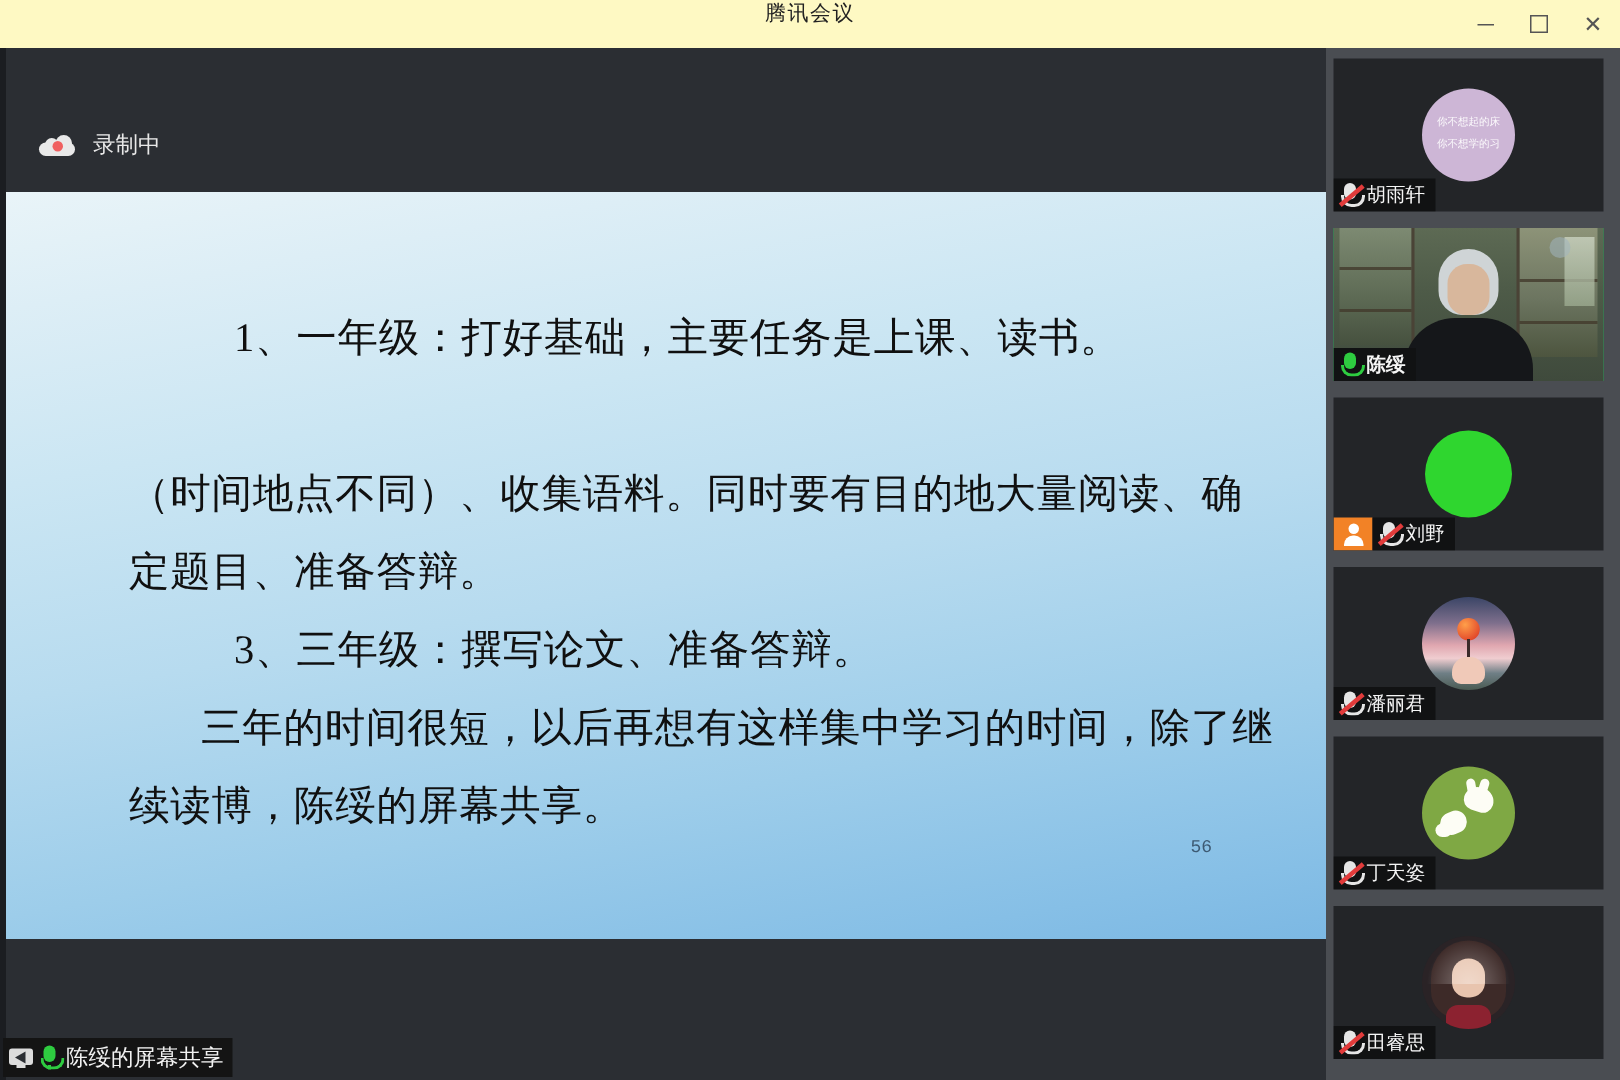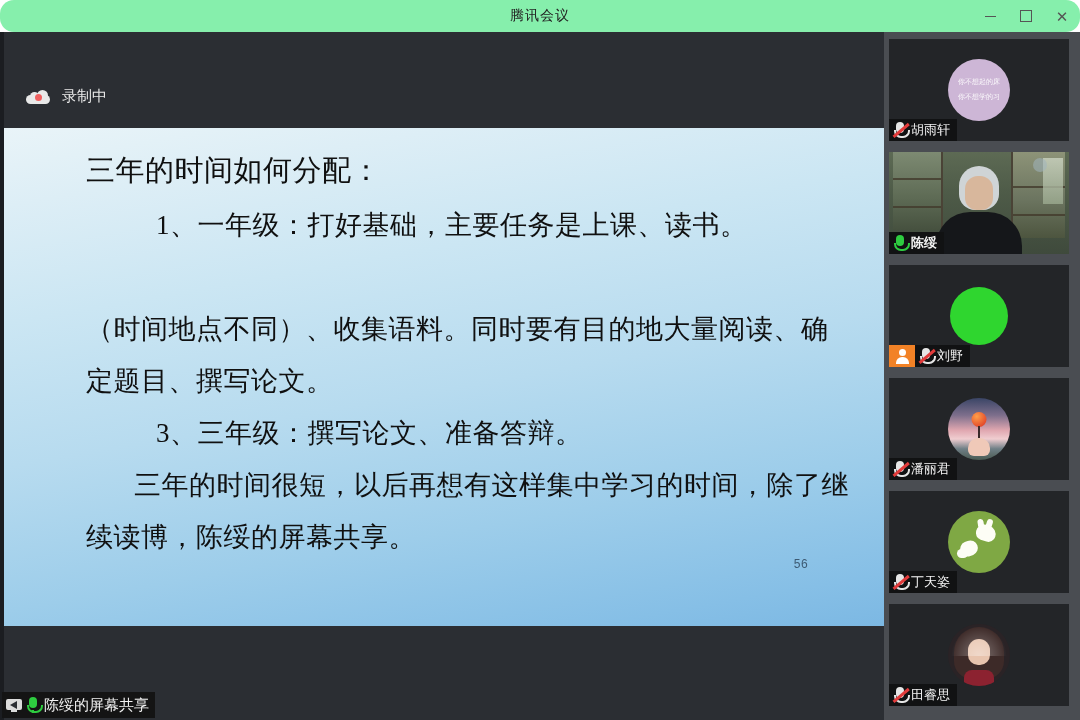--- a/index.html
+++ b/index.html
@@ -12,25 +12,24 @@
     height: 720px;
     overflow: hidden;
     font-family: "Liberation Sans", "DejaVu Sans", sans-serif;
   }
 
   
   .titlebar {
     position: absolute;
     left: 0; top: 0;
     width: 1080px; height: 32px;
-    background: #86efac;
+    background: #fef9c3;
     display: flex;
-    align-items: center;
+    align-items: flex-start;
     justify-content: center;
-    border-radius: 14px;
   }
   .titlebar-title {
     font-size: 14px;
     color: #222222;
     letter-spacing: 1px;
   }
   .window-controls {
     position: absolute;
     right: 0; top: 0;
     height: 32px;
@@ -572,24 +571,23 @@
       <span class="c-body"></span>
       <span class="c-bump1"></span>
       <span class="c-bump2"></span>
       <span class="c-dot"></span>
     </div>
     <div class="recording-label">录制中</div>
   </div>
 
   <div class="slide">
     <div class="slide-inner">
-      <div class="slide-line sl-title">三年的时间如何分配：</div>
       <div class="slide-line sl-item1">1、一年级：打好基础，主要任务是上课、读书。</div>
       <div class="slide-line sl-item2b">（时间地点不同）、收集语料。同时要有目的地大量阅读、确</div>
-      <div class="slide-line sl-item2c">定题目、撰写论文。</div>
+      <div class="slide-line sl-item2c">定题目、准备答辩。</div>
       <div class="slide-line sl-item3">3、三年级：撰写论文、准备答辩。</div>
       <div class="slide-line sl-tail1">三年的时间很短，以后再想有这样集中学习的时间，除了继</div>
       <div class="slide-line sl-tail2">续读博，陈绥的屏幕共享。</div>
       <div class="slide-pageno">56</div>
     </div>
   </div>
 
   <div class="share-label">
     <span class="share-screen-icon">
       <span class="scr"></span>

